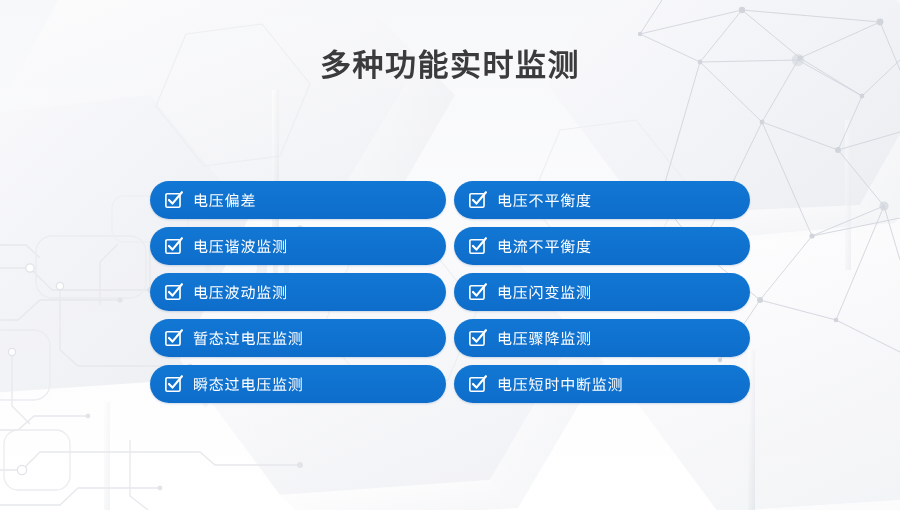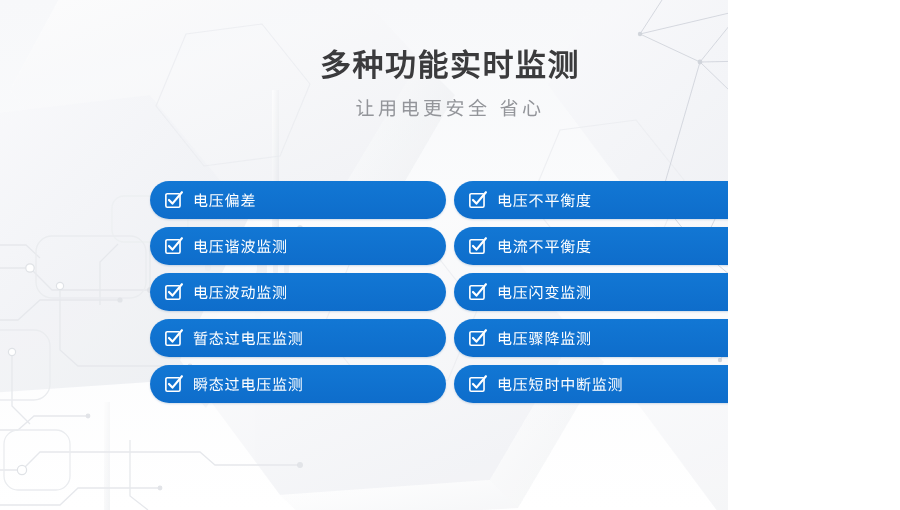--- a/index.html
+++ b/index.html
@@ -7,21 +7,21 @@
     margin: 0;
     padding: 0;
     background: #ffffff;
   }
   body {
     font-family: "Liberation Sans", "DejaVu Sans", sans-serif;
   }
 
   #stage {
     position: relative;
-    width: 728px;
+    width: 900px;
     height: 510px;
     overflow: hidden;
     background: linear-gradient(160deg, #ffffff 0%, #fdfdfe 40%, #f6f7f9 100%);
   }
 
   
   .bg-layer {
     position: absolute;
     inset: 0;
     pointer-events: none;
@@ -265,21 +265,20 @@
           <rect x="262" y="264" width="5" height="10" rx="2"></rect>
           <rect x="273" y="264" width="5" height="10" rx="2"></rect>
           <rect x="284" y="264" width="5" height="10" rx="2"></rect>
         </g>
       </g>
     </svg>
   </div>
 
   <div class="header">
     <h1 class="page-title">多种功能实时监测</h1>
-    <p class="page-subtitle">让用电更安全 省心</p>
   </div>
 
   <div class="feature-grid" id="feature-grid">
       <div class="feature-pill">
     <span class="check-icon">
       <svg width="19" height="19" viewBox="0 0 22 22" xmlns="http://www.w3.org/2000/svg">
         <path d="M2.6 3.2 h13.2 a1.6 1.6 0 0 1 1.6 1.6 v12.4 a1.6 1.6 0 0 1 -1.6 1.6 h-13.2 a1.6 1.6 0 0 1 -1.6 -1.6 v-12.4 a1.6 1.6 0 0 1 1.6 -1.6 z" fill="none" stroke="#ffffff" stroke-width="1.9"></path>
         <path d="M4.6 10.4 L8.6 14.6 L19.6 1.4" fill="none" stroke="#ffffff" stroke-width="2.5" stroke-linecap="round" stroke-linejoin="round"></path>
       </svg>
     </span>

